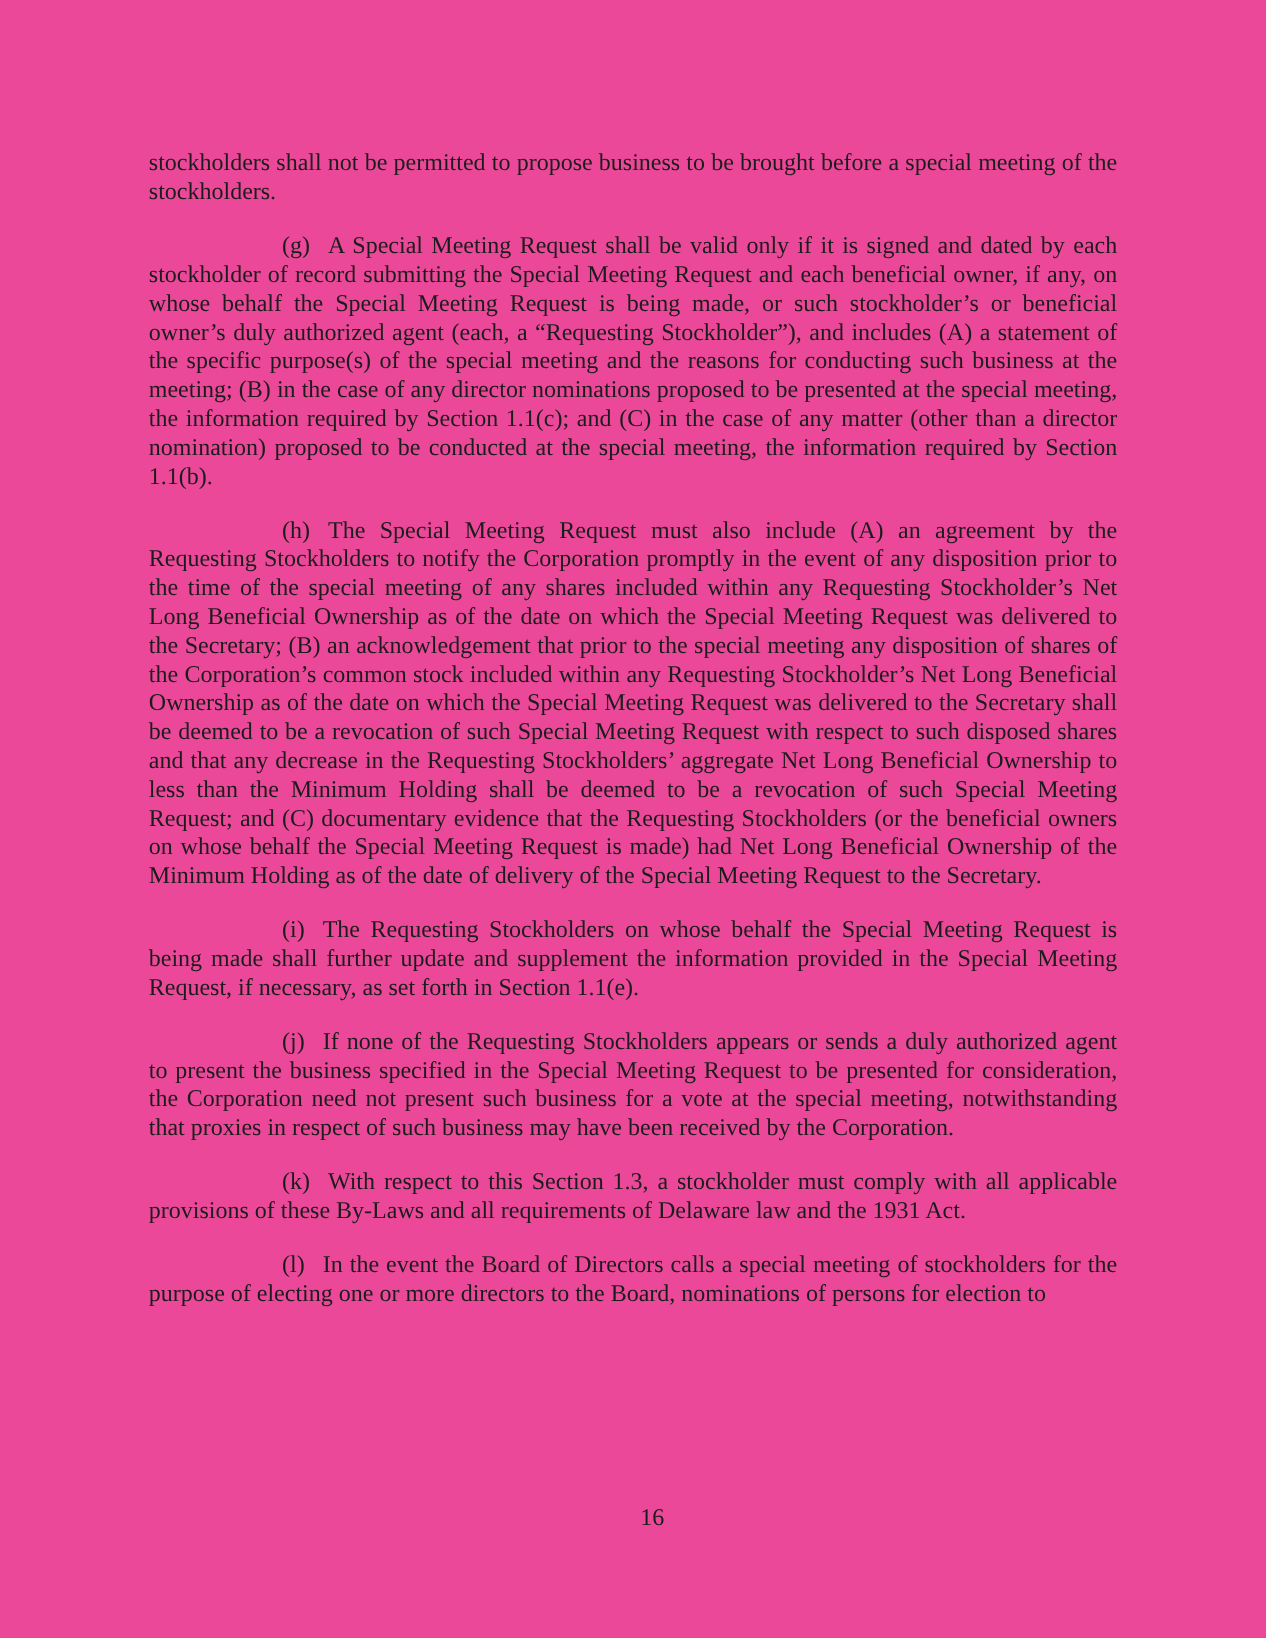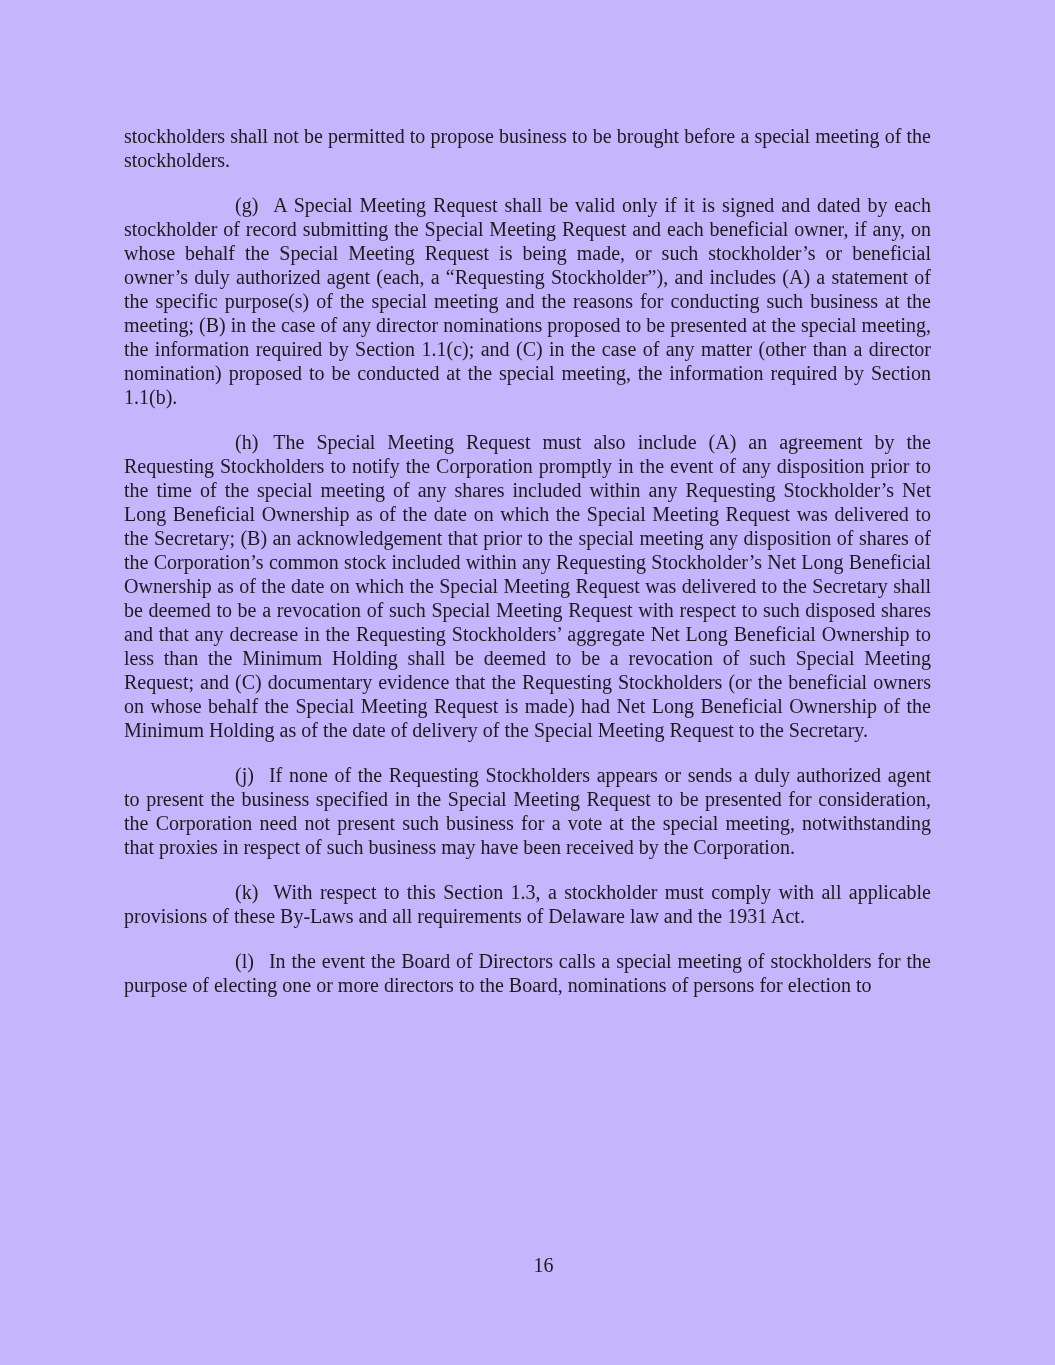--- a/index.html
+++ b/index.html
@@ -14,21 +14,21 @@
     font-family: "Liberation Serif", "DejaVu Serif", serif;
     color: #1c1c1c;
     overflow: hidden;
   }
   .page {
     position: absolute;
     left: 0;
     top: 0;
     width: 1055px;
     height: 1365px;
-    background: #c4b5fd;
+    background: #ec4899;
   }
   .content {
     position: absolute;
     left: 124px;
     top: 124px;
     width: 807px;
   }
   p.para {
     margin: 0 0 21px 0;
     font-size: 20px;
@@ -59,20 +59,21 @@
 <div class="page">
   <div class="content">
 
     <p class="para continuation"><span>stockholders shall not be permitted to propose business to be brought before a special meeting of the stockholders.</span></p>
 
 
     <p class="para"><span class="plabel">(g)</span><span>A Special Meeting Request shall be valid only if it is signed and dated by each stockholder of record submitting the Special Meeting Request and each beneficial owner, if any, on whose behalf the Special Meeting Request is being made, or such stockholder’s or beneficial owner’s duly authorized agent (each, a “Requesting Stockholder”), and includes (A) a statement of the specific purpose(s) of the special meeting and the reasons for conducting such business at the meeting; (B) in the case of any director nominations proposed to be presented at the special meeting, the information required by Section 1.1(c); and (C) in the case of any matter (other than a director nomination) proposed to be conducted at the special meeting, the information required by Section 1.1(b).</span></p>
 
     <p class="para"><span class="plabel">(h)</span><span>The Special Meeting Request must also include (A) an agreement by the Requesting Stockholders to notify the Corporation promptly in the event of any disposition prior to the time of the special meeting of any shares included within any Requesting Stockholder’s Net Long Beneficial Ownership as of the date on which the Special Meeting Request was delivered to the Secretary; (B) an acknowledgement that prior to the special meeting any disposition of shares of the Corporation’s common stock included within any Requesting Stockholder’s Net Long Beneficial Ownership as of the date on which the Special Meeting Request was delivered to the Secretary shall be deemed to be a revocation of such Special Meeting Request with respect to such disposed shares and that any decrease in the Requesting Stockholders’ aggregate Net Long Beneficial Ownership to less than the Minimum Holding shall be deemed to be a revocation of such Special Meeting Request; and (C) documentary evidence that the Requesting Stockholders (or the beneficial owners on whose behalf the Special Meeting Request is made) had Net Long Beneficial Ownership of the Minimum Holding as of the date of delivery of the Special Meeting Request to the Secretary.</span></p>
 
+    <p class="para"><span class="plabel">(i)</span><span>The Requesting Stockholders on whose behalf the Special Meeting Request is being made shall further update and supplement the information provided in the Special Meeting Request, if necessary, as set forth in Section 1.1(e).</span></p>
 
     <p class="para"><span class="plabel">(j)</span><span>If none of the Requesting Stockholders appears or sends a duly authorized agent to present the business specified in the Special Meeting Request to be presented for consideration, the Corporation need not present such business for a vote at the special meeting, notwithstanding that proxies in respect of such business may have been received by the Corporation.</span></p>
 
     <p class="para"><span class="plabel">(k)</span><span>With respect to this Section 1.3, a stockholder must comply with all applicable provisions of these By-Laws and all requirements of Delaware law and the 1931 Act.</span></p>
 
     <p class="para"><span class="plabel">(l)</span><span>In the event the Board of Directors calls a special meeting of stockholders for the purpose of electing one or more directors to the Board, nominations of persons for election to</span></p>
 
   </div>
 
   <div class="footer">16</div>

